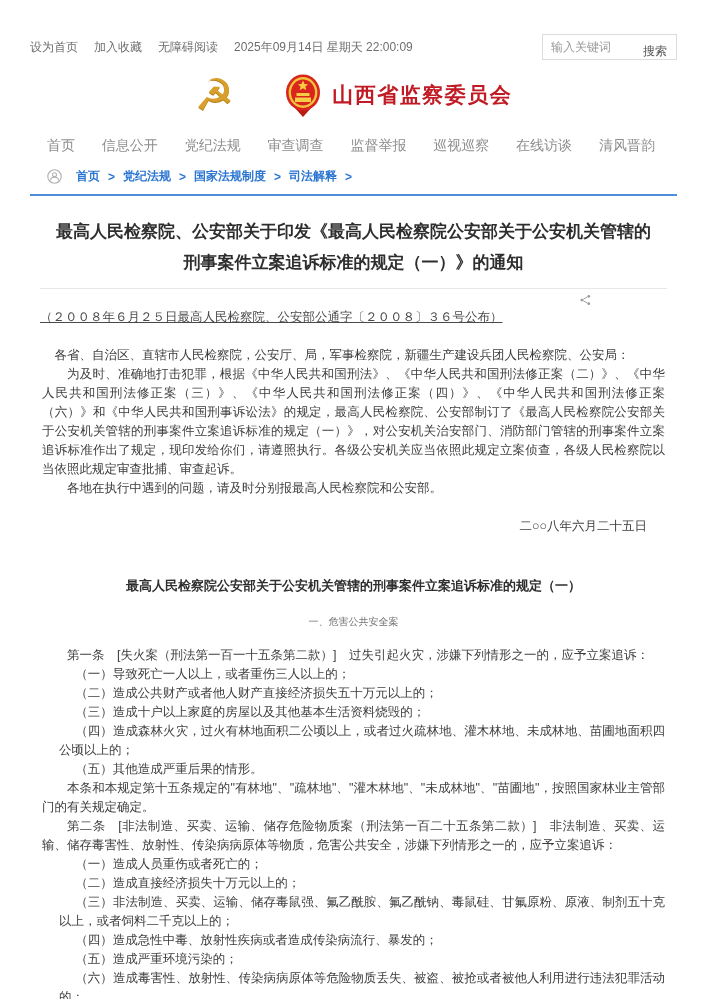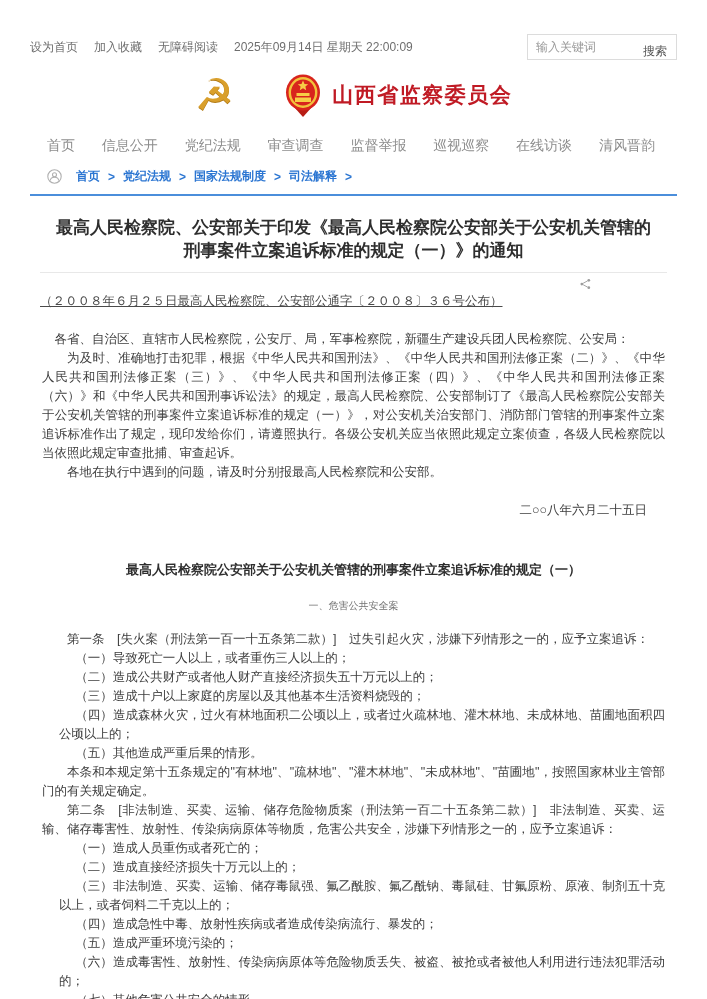--- a/index.html
+++ b/index.html
@@ -8,21 +8,21 @@
        font-family:"Liberation Sans","DejaVu Sans",sans-serif;color:#3d3d3d;}
   .page{width:647px;margin:0 auto;}
 
   
   .topbar{display:flex;justify-content:space-between;align-items:center;
           padding:34px 0 10px;font-size:12px;color:#6e6e6e;}
   .topbar-left{display:flex;align-items:flex-end;}
   .topbar-left .tlink{margin-right:16px;cursor:pointer;white-space:nowrap;}
   .topbar-datetime{white-space:nowrap;}
   .searchbox{display:flex;align-items:center;border:1px solid #dcdcdc;
-             background:#fff;height:26px;width:150px;}
+             background:#fff;height:26px;width:135px;}
   .searchbox input{flex:1;min-width:0;border:none;outline:none;background:transparent;
                    padding:0 8px;font-size:12px;color:#555;
                    font-family:"Liberation Sans","DejaVu Sans",sans-serif;}
   .searchbox input::placeholder{color:#9a9a9a;}
   .searchbox button{border:none;background:transparent;font-size:12px;color:#555;
                     padding:0 9px 0 2px;cursor:pointer;white-space:nowrap;
                     font-family:"Liberation Sans","DejaVu Sans",sans-serif;margin-top:8px;}
 
   
   .header{display:flex;justify-content:center;align-items:center;gap:50px;padding:2px 0 8px;}
@@ -39,21 +39,21 @@
 
   
   .breadcrumb{display:flex;align-items:center;gap:8px;padding:4px 0 9px 17px;
               border-bottom:2px solid #4b8edb;font-size:12px;font-weight:bold;color:#2c76d2;}
   .breadcrumb .crumb{cursor:pointer;white-space:nowrap;}
   .breadcrumb .sep{color:#2c76d2;}
   .bc-icon{display:inline-flex;margin-right:6px;}
 
   
   .article{position:relative;padding:0 10px 0 10px;}
-  .art-title{font-size:17px;line-height:23px;font-weight:bold;color:#2e2e2e;
+  .art-title{font-size:17px;line-height:31px;font-weight:bold;color:#2e2e2e;
              text-align:center;margin:20px 16px 0;}
   .divider{border-top:1px solid #e8e8e8;margin-top:10px;}
   .share{position:absolute;right:86px;margin-top:5px;cursor:pointer;line-height:0;}
   .publine{text-align:left;font-size:12.5px;color:#4a4a4a;margin:20px 0 20px;text-decoration:underline;}
 
   .doc{font-size:12.5px;line-height:19px;text-align:justify;color:#3d3d3d;padding:0 2px;}
   .doc .salute{text-indent:1em;}
   .doc .p{text-indent:2em;}
   .doc .li{text-indent:1.3em;margin-left:17px;}
   .date-line{text-align:right;padding-right:18px;margin-top:19px;text-indent:0;}

